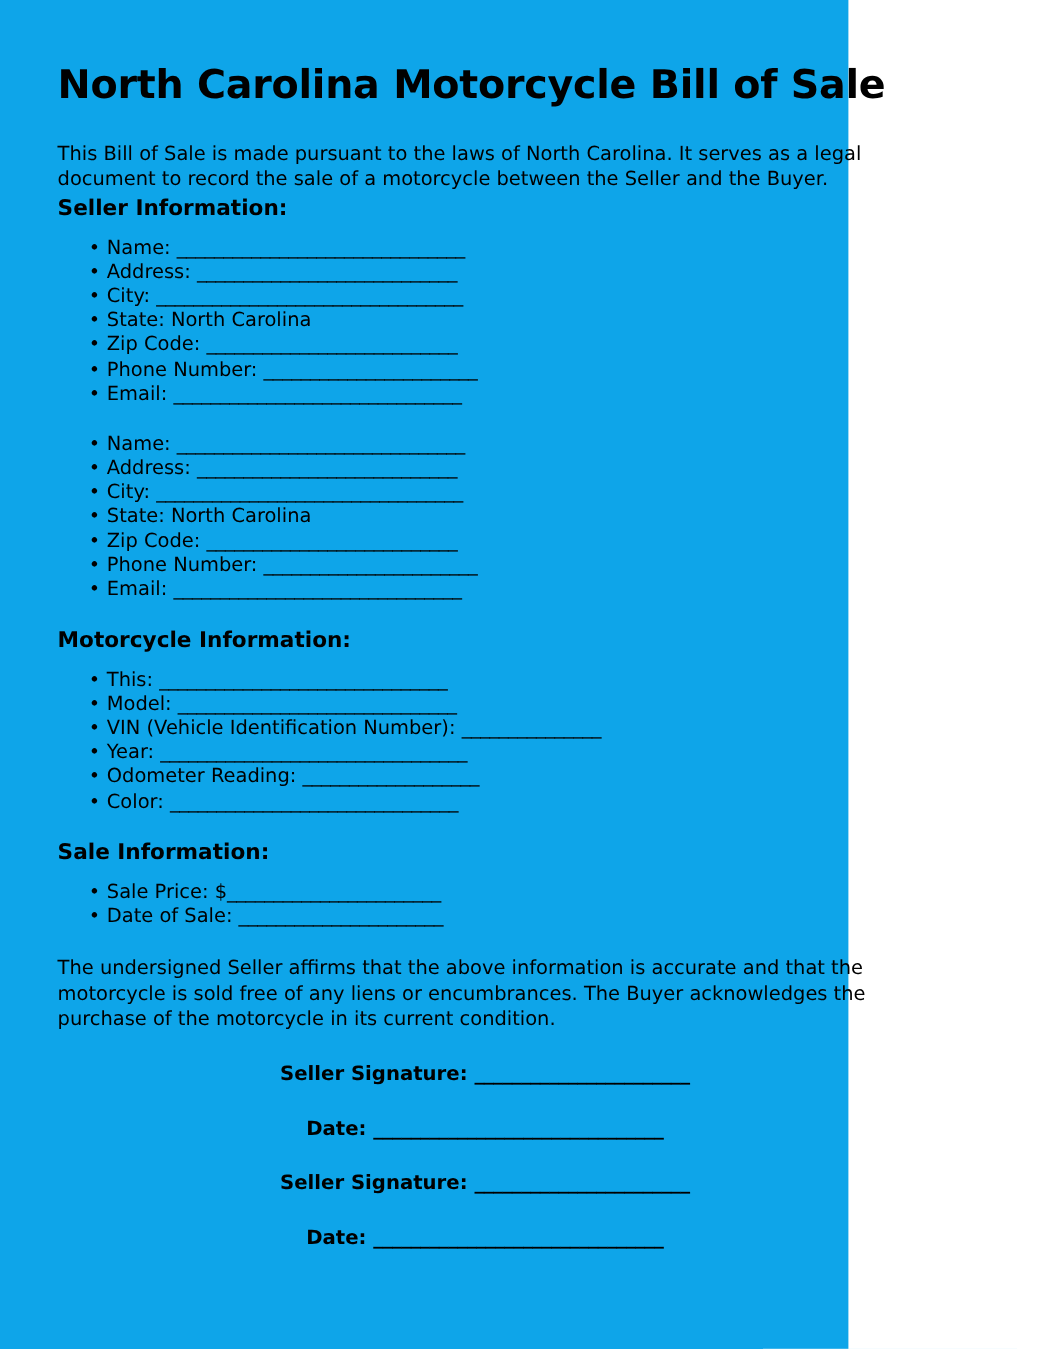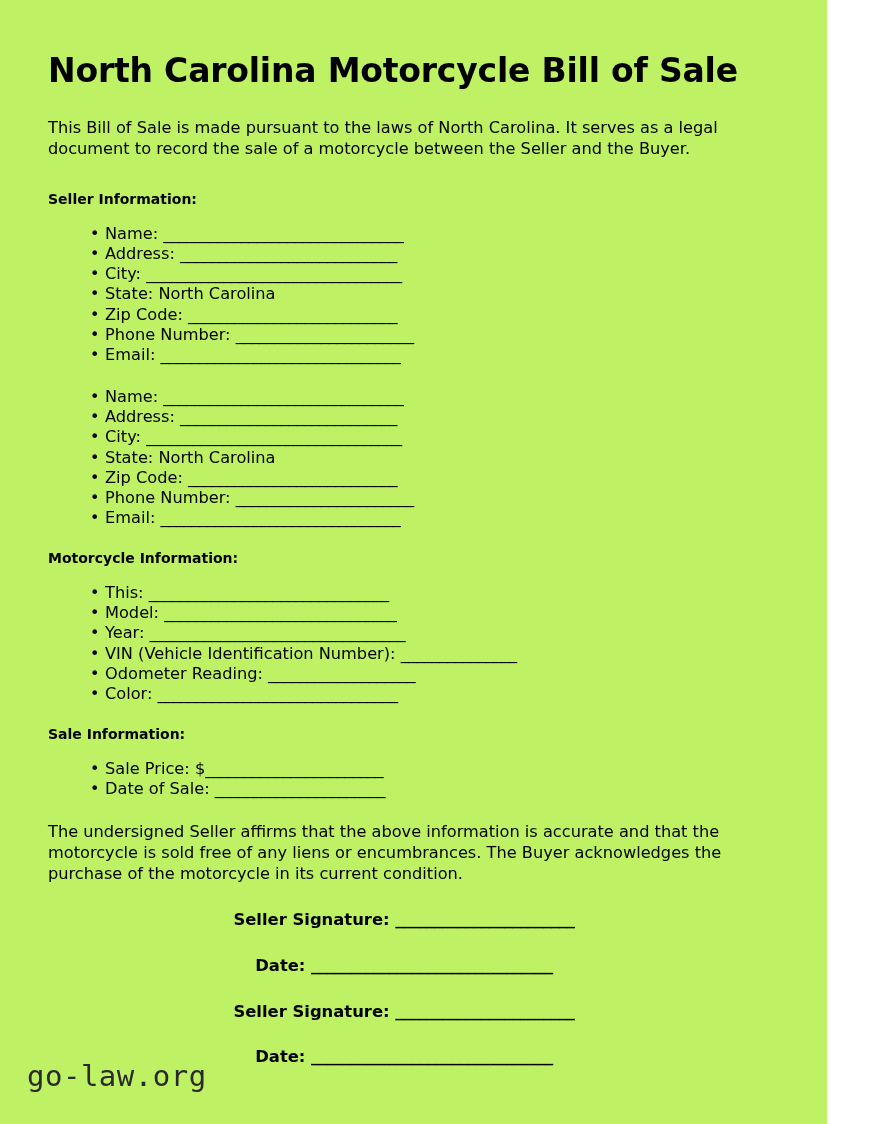--- a/index.html
+++ b/index.html
@@ -13,23 +13,23 @@
     height: 1124px;
     position: relative;
     font-family: "DejaVu Sans", "Liberation Sans", sans-serif;
     color: #000000;
     overflow: hidden;
   }
   .page {
     position: absolute;
     left: 0;
     top: 0;
-    width: 827px;
+    width: 707px;
     height: 1124px;
-    background: #bef264;
+    background: #0ea5e9;
   }
   .content {
     position: absolute;
     left: 48px;
     top: 52px;
     width: 712px;
   }
 
   .doc-title {
     font-size: 33px;
@@ -40,34 +40,34 @@
     white-space: nowrap;
   }
 
   .intro-para,
   .closing-para {
     font-size: 16.2px;
     line-height: 1.30;
     margin: 0;
     text-align: left;
   }
-  .intro-para { margin-bottom: 32px; }
+  .intro-para { margin-bottom: 4px; }
 
   .section { margin: 0 0 22px 0; }
 
   .section-heading {
-    font-size: 14px;
+    font-size: 18px;
     font-weight: bold;
     margin: 0 0 12px 0;
     line-height: 1.2;
   }
 
   ul.field-list {
     list-style: none;
-    margin: 16px;
+    margin: 0;
     padding: 0;
   }
   ul.field-list > li {
     position: relative;
     padding-left: 41px;
     font-size: 16.2px;
     line-height: 1.245;
     white-space: nowrap;
     overflow: hidden;
   }
@@ -141,22 +141,22 @@
         <li><span>Phone Number: </span><span class="blank">_______________________</span></li>
         <li><span>Email: </span><span class="blank">_______________________________</span></li>
       </ul>
     </div>
 
     <div class="section">
       <div class="section-heading">Motorcycle Information:</div>
       <ul class="field-list">
         <li><span>This: </span><span class="blank">_______________________________</span></li>
         <li><span>Model: </span><span class="blank">______________________________</span></li>
+        <li><span>VIN (Vehicle Identification Number): </span><span class="blank">_______________</span></li>
         <li><span>Year: </span><span class="blank">_________________________________</span></li>
-        <li><span>VIN (Vehicle Identification Number): </span><span class="blank">_______________</span></li>
         <li><span>Odometer Reading: </span><span class="blank">___________________</span></li>
         <li><span>Color: </span><span class="blank">_______________________________</span></li>
       </ul>
     </div>
 
     <div class="section">
       <div class="section-heading">Sale Information:</div>
       <ul class="field-list">
         <li><span>Sale Price: $</span><span class="blank">_______________________</span></li>
         <li><span>Date of Sale: </span><span class="blank">______________________</span></li>
@@ -169,14 +169,13 @@
 
     <div class="sig-block">
       <div class="sig-line"><span>Seller Signature: </span><span class="sig-blank">_______________________</span></div>
       <div class="sig-line"><span>Date: </span><span class="sig-blank">_______________________________</span></div>
       <div class="sig-line"><span>Seller Signature: </span><span class="sig-blank">_______________________</span></div>
       <div class="sig-line"><span>Date: </span><span class="sig-blank">_______________________________</span></div>
     </div>
 
   </div>
 
-  <div class="footer-mark">go-law.org</div>
 </div>
 
 </body></html>

